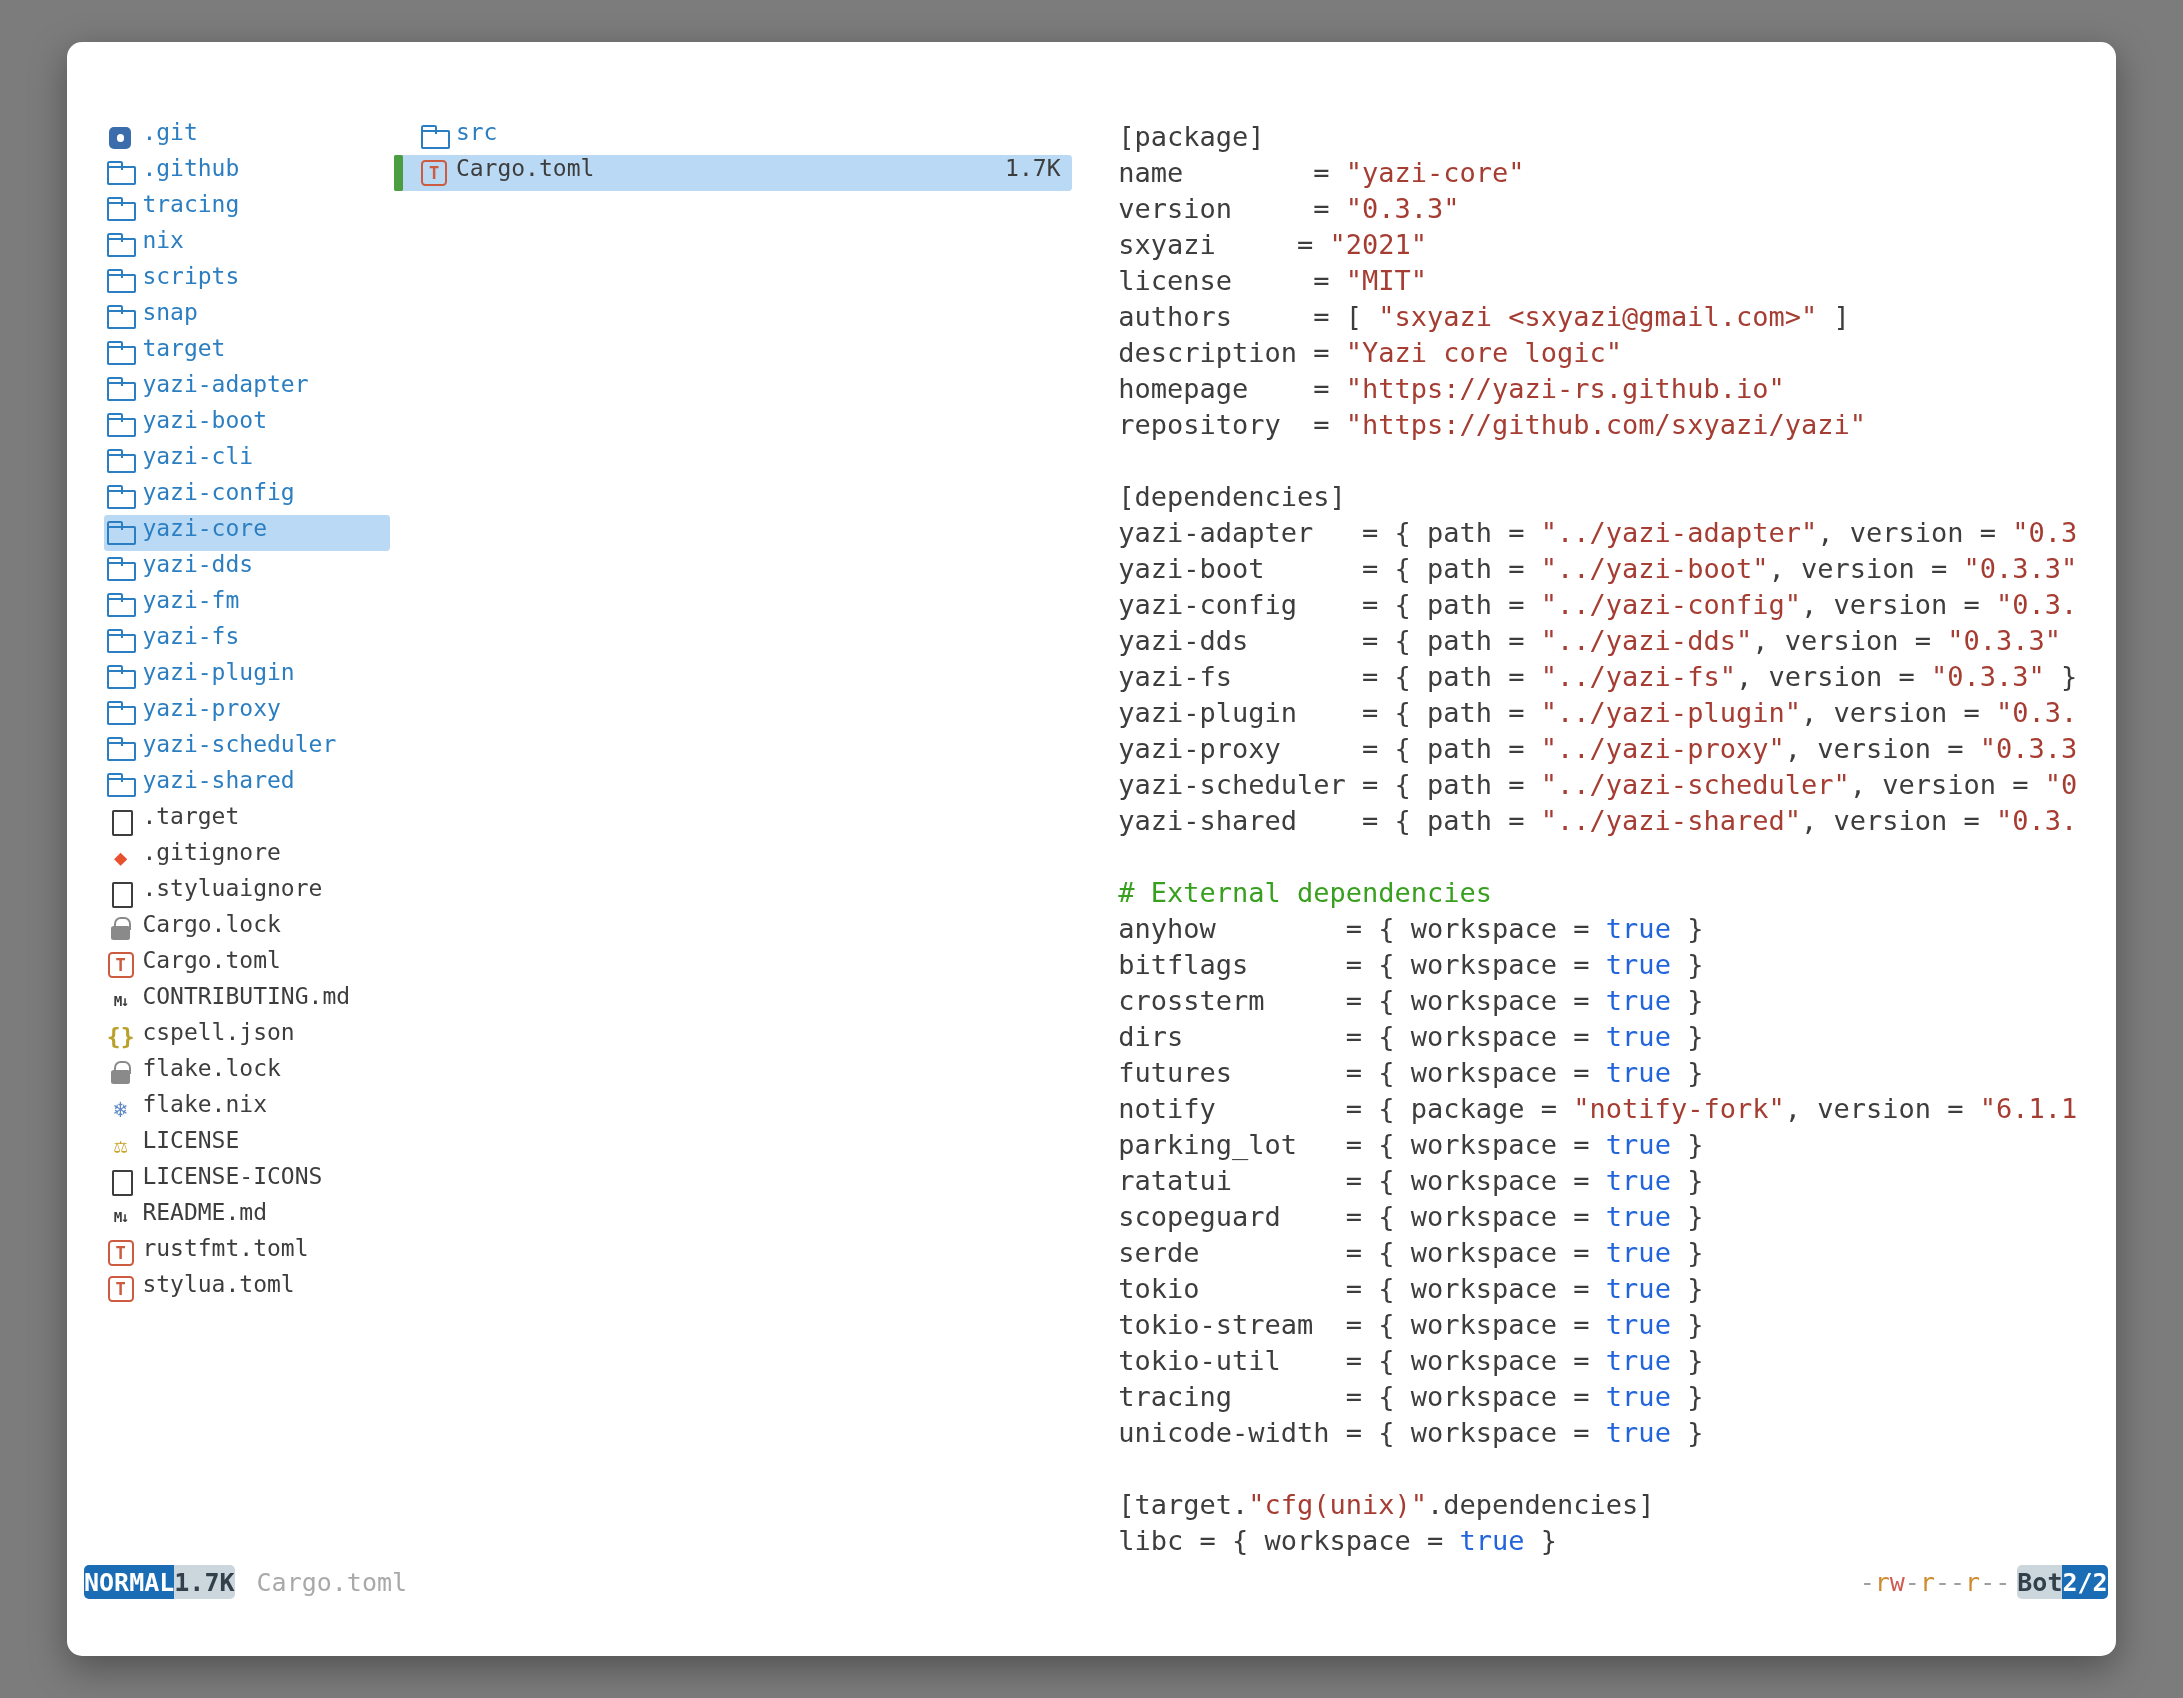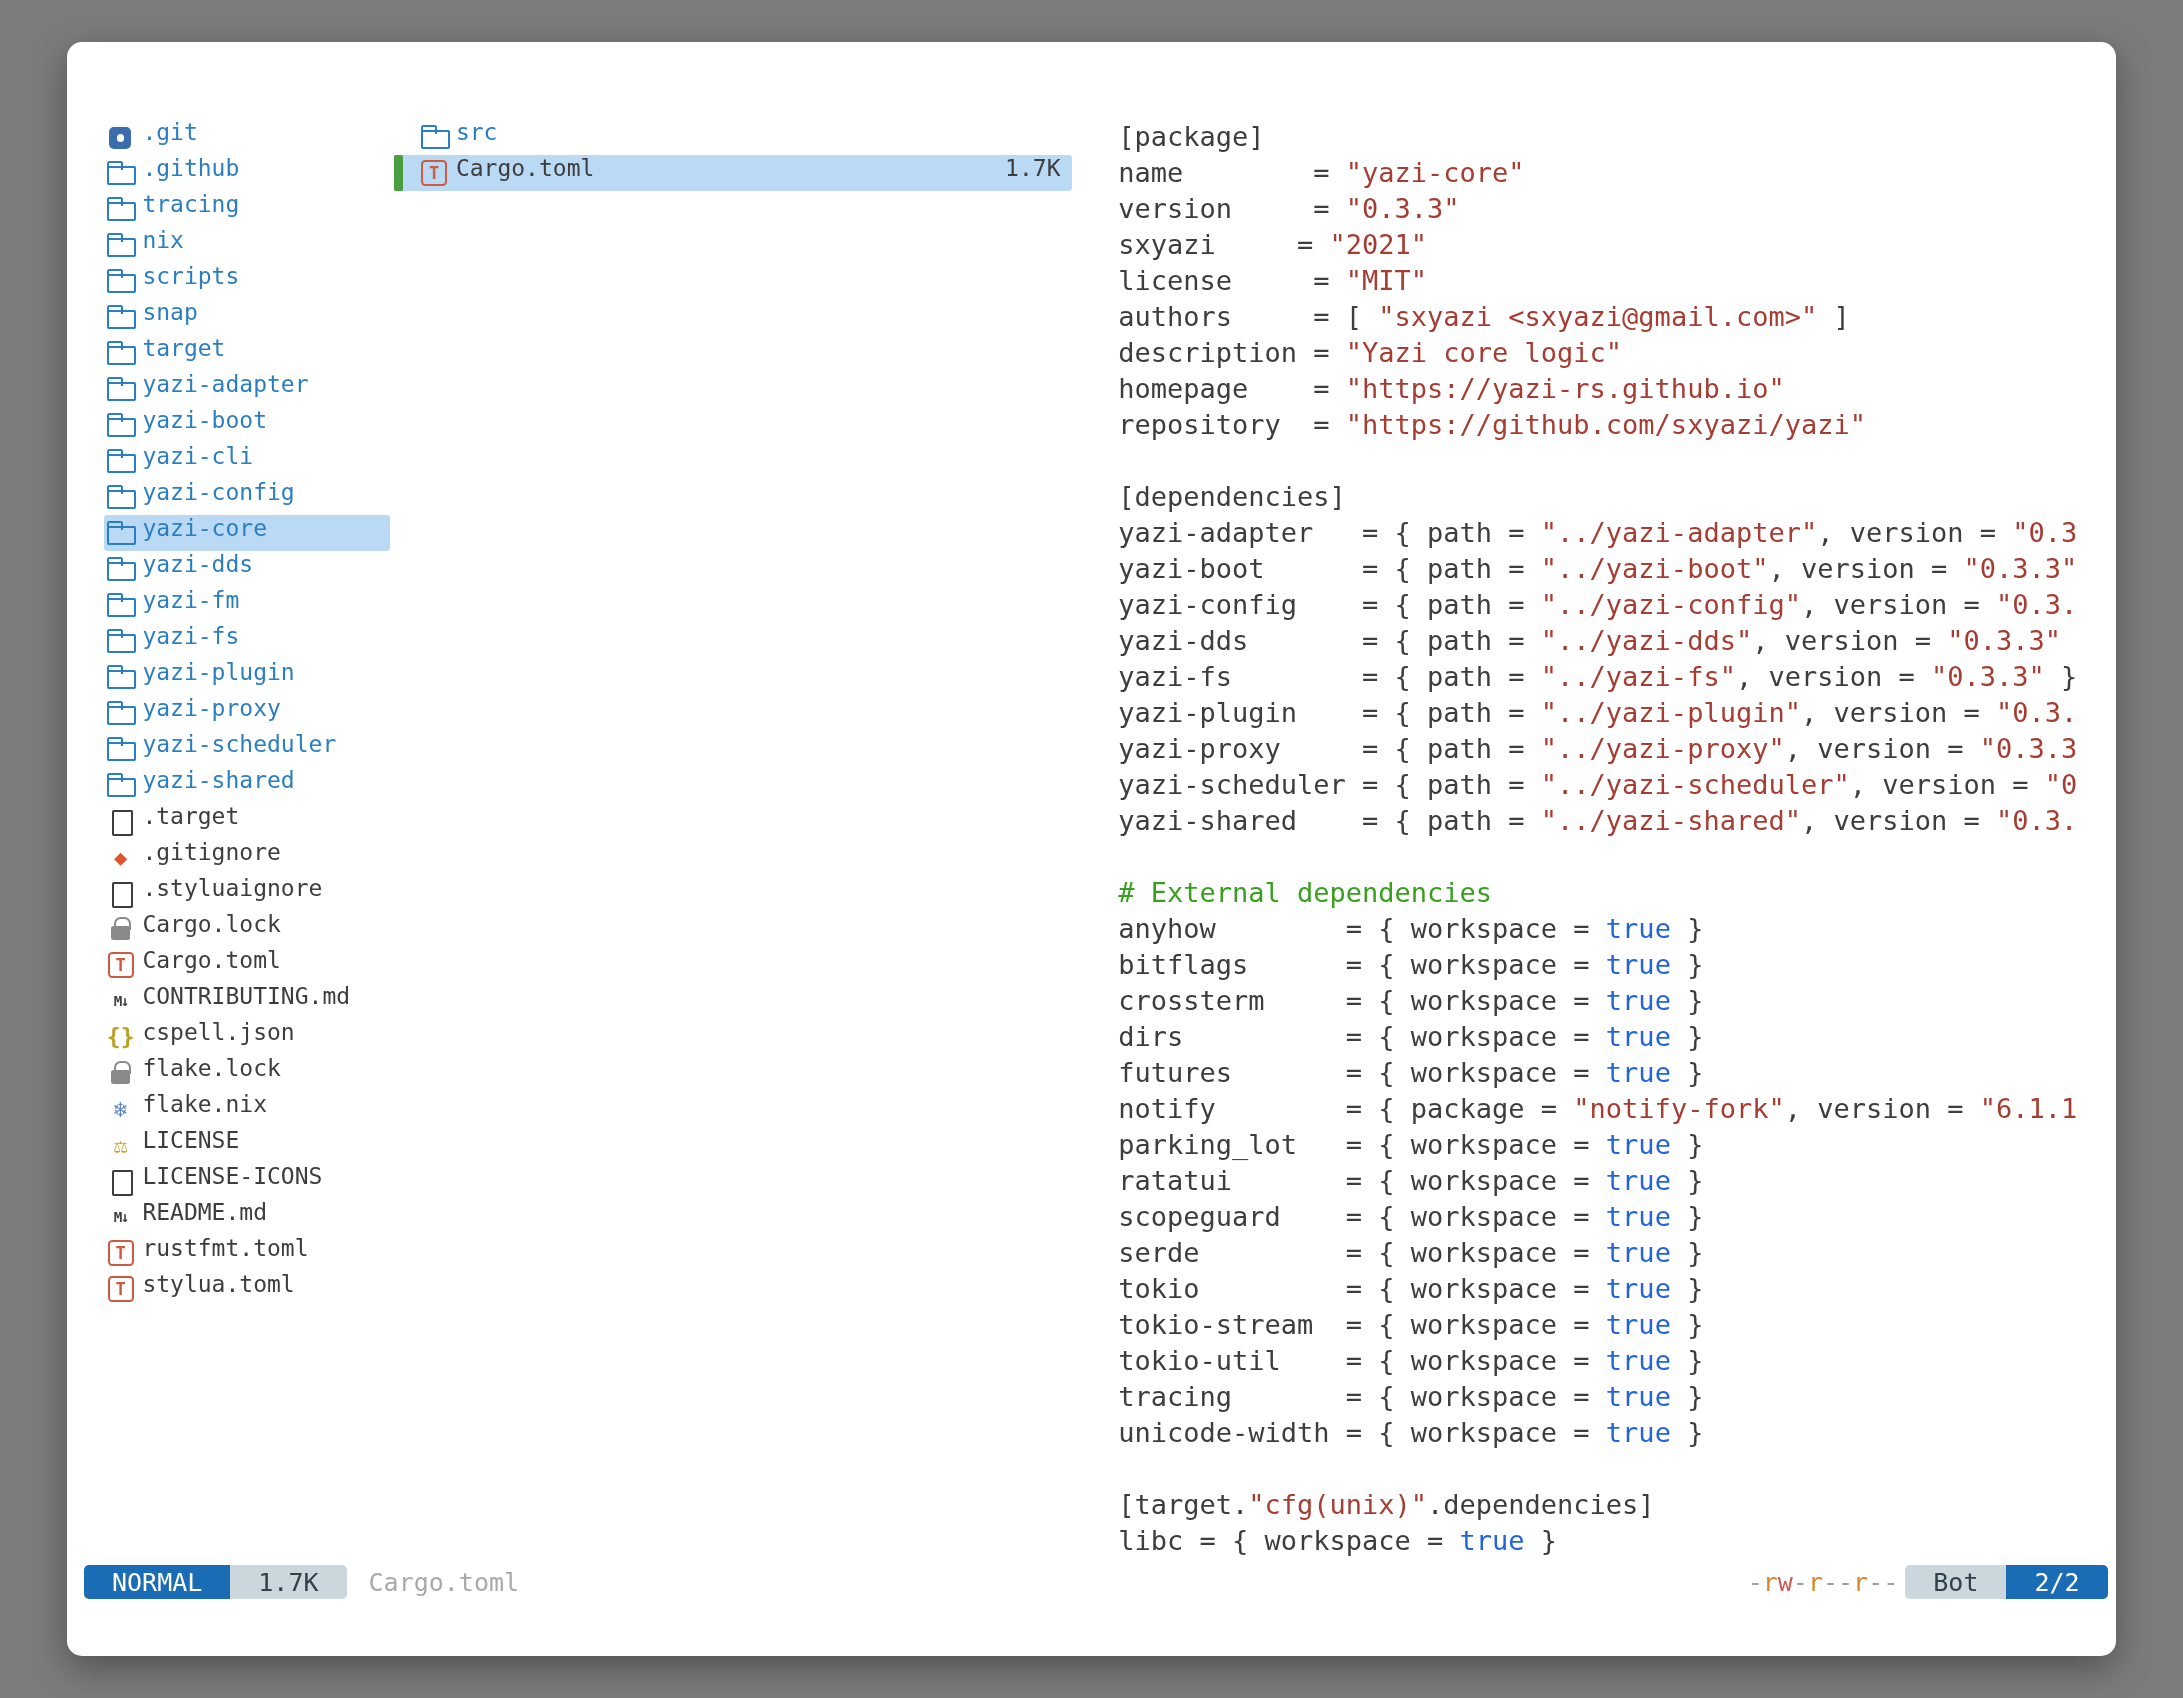--- a/index.html
+++ b/index.html
@@ -60,21 +60,21 @@
   .pline{height:36px;white-space:pre;overflow:hidden}
   .seg-d{color:var(--file-dark)}
   .seg-s{color:var(--toml-string-red)}
   .seg-b{color:var(--toml-bool-blue)}
   .seg-c{color:var(--toml-comment-green)}
 
   
   .statusbar{position:absolute;left:17px;right:8.4px;bottom:57px;height:34px;
     display:flex;align-items:center;justify-content:space-between;font-size:25px}
   .sb-left,.sb-right{display:flex;align-items:center;height:100%}
-  .chip{display:inline-flex;align-items:center;height:100%;padding:0 28px;font-weight:normal}
+  .chip{display:inline-flex;align-items:center;height:100%;padding:0 0;font-weight:bold}
   .chip-mode{background:var(--mode-blue);color:#fff;border-radius:5px 0 0 5px}
   .chip-size{background:var(--chip-gray);color:var(--chip-text);border-radius:0 5px 5px 0}
   .sb-filename{color:var(--status-filename);margin-left:22px}
   .sb-perms{margin-right:7px}
   .pm-dim{color:var(--perm-dash)}
   .pm-r{color:var(--perm-r)}
   .pm-w{color:var(--perm-w)}
   .chip-pos{background:var(--chip-gray);color:var(--chip-text);border-radius:5px 0 0 5px}
   .chip-count{background:var(--mode-blue);color:#fff;border-radius:0 5px 5px 0}
 </style>

